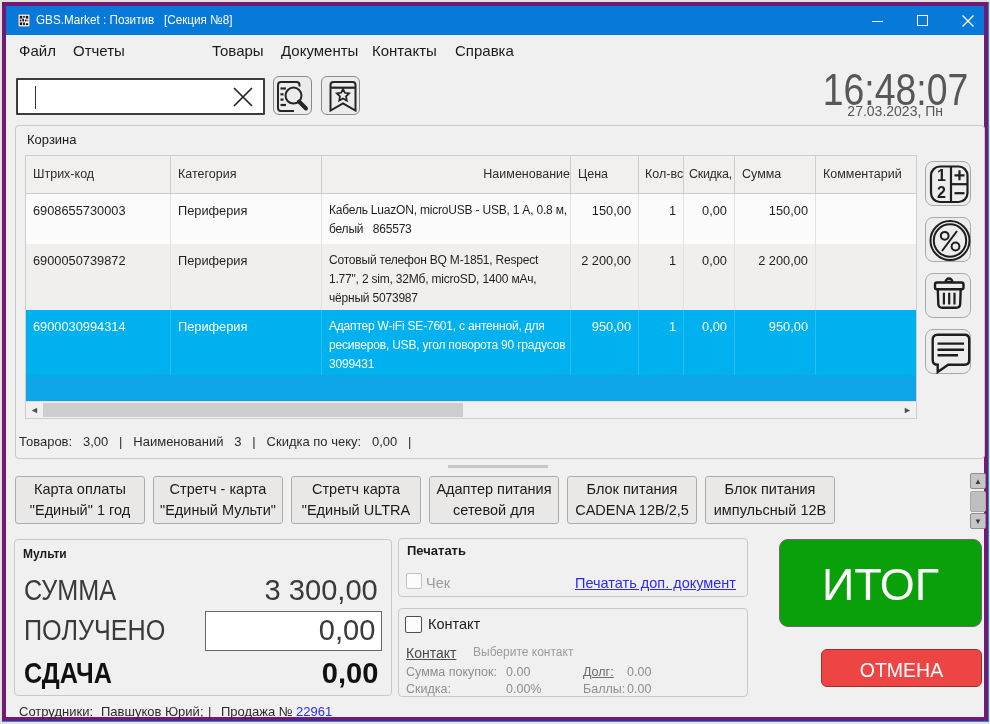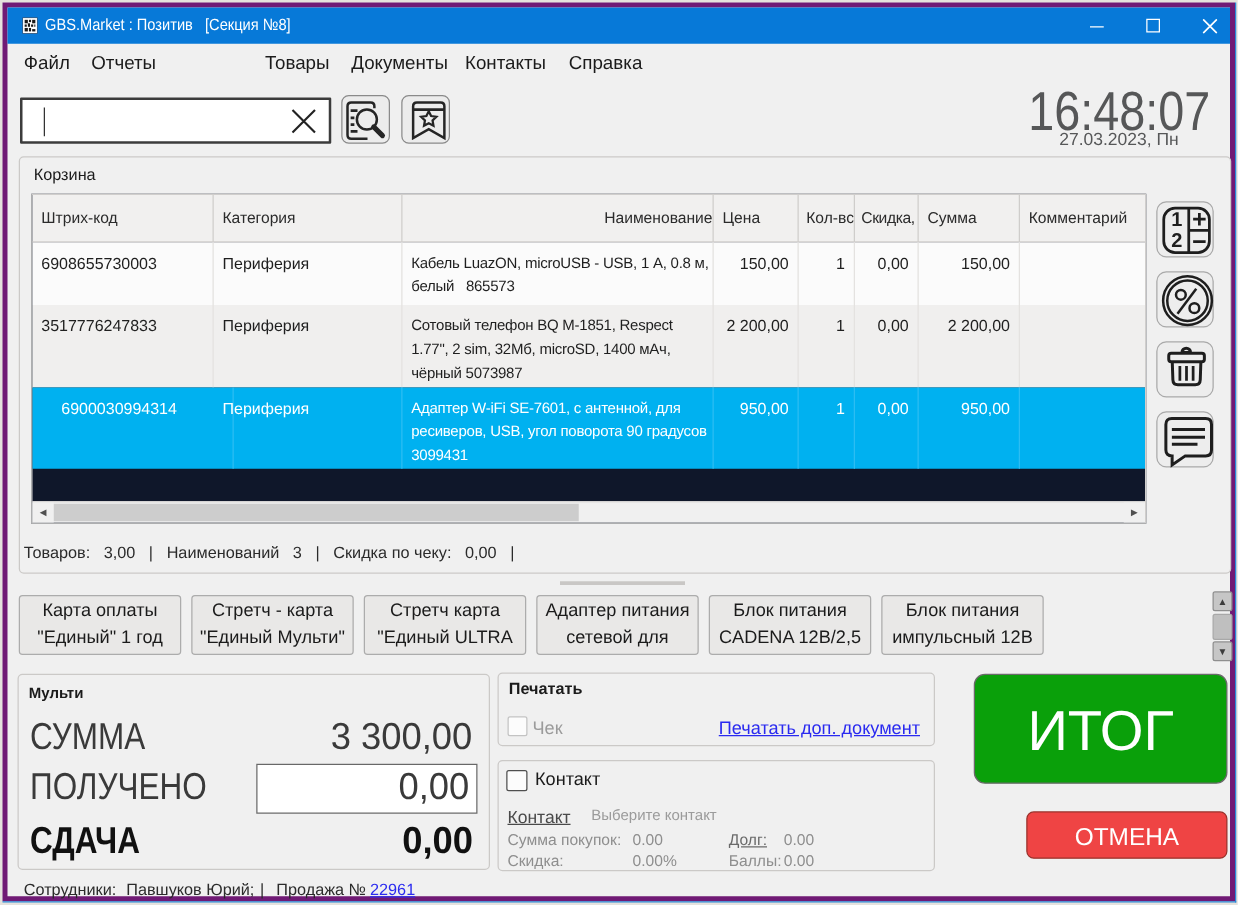--- a/index.html
+++ b/index.html
@@ -23,21 +23,21 @@
 .caret { position:absolute; left:17px; top:6px; width:1px; height:23px; background:#333; }
 .toolbtn {
   position:absolute; top:70px; width:39px; height:39px;
   background:#ececec; border:1px solid #8a8a8a; border-radius:6px;
 }
 .clock { position:absolute; top:62px; right:16px; font-size:44px; line-height:44px; color:#565758; transform:scaleX(0.85); transform-origin:right; }
 .clockdate { position:absolute; top:97px; right:41px; font-size:14px; color:#565758; }
 .groupbox { position:absolute; border:1px solid #cbc9c7; border-radius:4px; background:#f0f0f0; }
 .gb-cart { left:9px; top:119px; width:970px; height:334px; }
 .gb-label { position:absolute; left:11px; top:6px; font-size:13px; color:#1b1b1b; }
-.table { position:absolute; left:9px; top:29px; width:892px; height:264px; border:1px solid #d0cecc; background:#0f172a; }
+.table { position:absolute; left:9px; top:29px; width:892px; height:264px; border:1px solid #d0cecc; background:#0ea5e9; }
 .thead { position:absolute; left:0; top:0; width:890px; height:38px; background:#f1f0ef; border-bottom:1px solid #cfcdcb; }
 .th { position:absolute; top:0; height:38px; font-size:12.5px; color:#2b2b2b; line-height:37px; padding-left:7px; border-right:1px solid #cfcdcb; white-space:nowrap; overflow:hidden; }
 .row { position:absolute; left:0; width:890px; }
 .cell { position:absolute; top:0; height:100%; font-size:12.8px; color:#1f1f1f; padding:7px 7px 0 7px; line-height:19px; border-right:1px solid #e4e2e0; overflow:hidden; }
 .cell.num { text-align:right; }
 .cell.nm { padding-right:4px; letter-spacing:-0.2px; font-size:12px; }
 .rowsel { background:#00b1f0; }
 .rowsel .cell { color:#fff; border-right:1px solid #2cbdf2; }
 .hscroll { position:absolute; left:0px; bottom:0px; width:890px; height:17px; background:#f0f0f0; border-top:1px solid #dedcda; }
 .hs-btn { position:absolute; top:0px; width:17px; height:16px; background:#f0f0f0; color:#505050; font-size:9px; line-height:16px; text-align:center; }
@@ -155,31 +155,31 @@
         <div class="cell" style="left:0; width:145px;">6908655730003</div>
         <div class="cell" style="left:145px; width:151px;">Периферия</div>
         <div class="cell nm" style="left:296px; width:249px;"><span style="white-space:nowrap;">Кабель LuazON, microUSB - USB, 1 А, 0.8 м,</span><br>белый&nbsp;&nbsp;&nbsp;865573</div>
         <div class="cell num" style="left:545px; width:68px;">150,00</div>
         <div class="cell num" style="left:613px; width:45px;">1</div>
         <div class="cell num" style="left:658px; width:51px;">0,00</div>
         <div class="cell num" style="left:709px; width:81px;">150,00</div>
         <div class="cell" style="left:790px; width:99px; border-right:none;"></div>
       </div>
       <div class="row" style="top:88px; height:66px; background:#f0efee;">
-        <div class="cell" style="left:0; width:145px;">3517776247833</div>
+        <div class="cell" style="left:0; width:145px;">6900050739872</div>
         <div class="cell" style="left:145px; width:151px;">Периферия</div>
         <div class="cell nm" style="left:296px; width:249px;"><span style="white-space:nowrap;">Сотовый телефон BQ M-1851, Respect</span><br><span style="white-space:nowrap;">1.77", 2 sim, 32Мб, microSD, 1400 мАч,</span><br>чёрный 5073987</div>
         <div class="cell num" style="left:545px; width:68px;">2 200,00</div>
         <div class="cell num" style="left:613px; width:45px;">1</div>
         <div class="cell num" style="left:658px; width:51px;">0,00</div>
         <div class="cell num" style="left:709px; width:81px;">2 200,00</div>
         <div class="cell" style="left:790px; width:99px; border-right:none;"></div>
       </div>
       <div class="row rowsel" style="top:154px; height:65px;">
-        <div class="cell" style="left:16px; width:145px;">6900030994314</div>
+        <div class="cell" style="left:0; width:145px;">6900030994314</div>
         <div class="cell" style="left:145px; width:151px;">Периферия</div>
         <div class="cell nm" style="left:296px; width:249px;"><span style="white-space:nowrap;">Адаптер W-iFi SE-7601, с антенной, для</span><br><span style="white-space:nowrap;">ресиверов, USB, угол поворота 90 градусов</span><br>3099431</div>
         <div class="cell num" style="left:545px; width:68px;">950,00</div>
         <div class="cell num" style="left:613px; width:45px;">1</div>
         <div class="cell num" style="left:658px; width:51px;">0,00</div>
         <div class="cell num" style="left:709px; width:81px;">950,00</div>
         <div class="cell" style="left:790px; width:99px; border-right:none;"></div>
       </div>
       <div class="hscroll">
         <div class="hs-btn" style="left:0;">◄</div>

